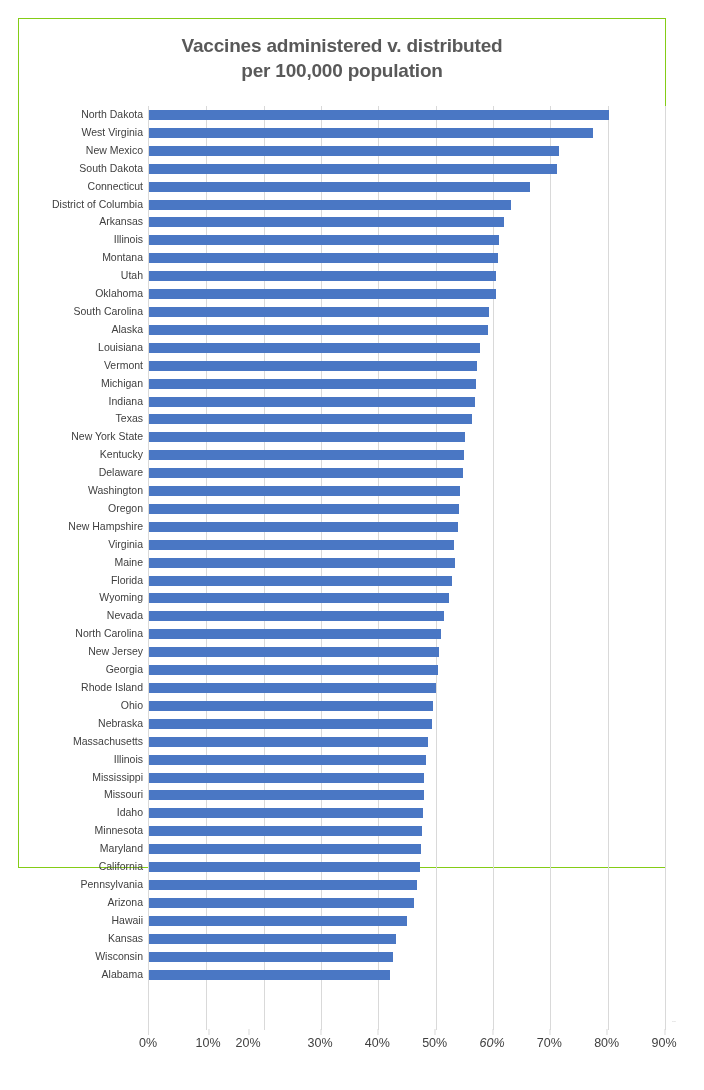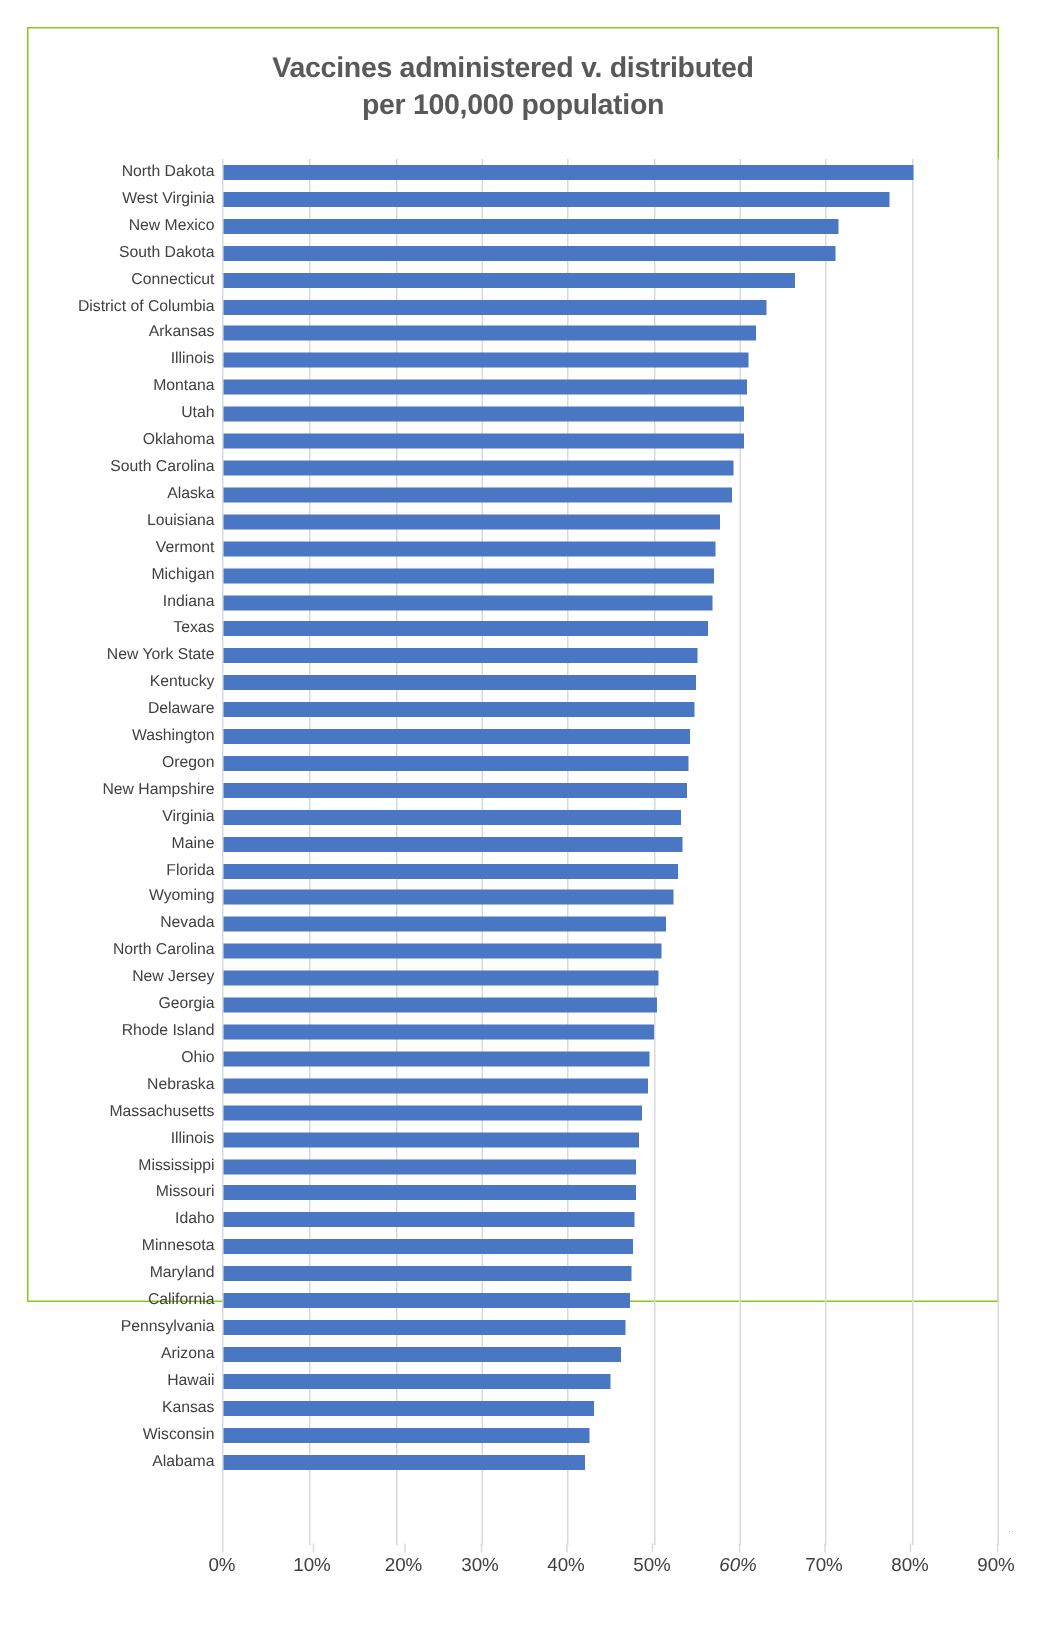--- a/index.html
+++ b/index.html
@@ -342,21 +342,21 @@
           <div class="bar-row">
             <div class="cat-label">Alabama</div>
             <div class="bar" style="width: 241.373px; background: rgb(74, 119, 196);"></div>
           </div>
         </div>
     </div>
 
     <div id="x-axis-labels">
         <div class="x-tick" style="left: 0px;">0%<div class="tick-mark" style="left: 50%;"></div></div>
         <div class="x-tick" style="left: 60px;">10%<div class="tick-mark" style="left: 50%;"></div></div>
-        <div class="x-tick" style="left: 121px;">20%<div class="tick-mark" style="left: 50%;"></div></div>
+        <div class="x-tick" style="left: 100px;">20%<div class="tick-mark" style="left: 50%;"></div></div>
         <div class="x-tick" style="left: 172px;">30%<div class="tick-mark" style="left: 50%;"></div></div>
         <div class="x-tick" style="left: 229.333px;">40%<div class="tick-mark" style="left: 50%;"></div></div>
         <div class="x-tick" style="left: 286.667px;">50%<div class="tick-mark" style="left: 50%;"></div></div>
         <div class="x-tick" style="left: 344px; font-style: italic;">60%<div class="tick-mark" style="left: 50%;"></div></div>
         <div class="x-tick" style="left: 401.333px;">70%<div class="tick-mark" style="left: 50%;"></div></div>
         <div class="x-tick" style="left: 458.667px;">80%<div class="tick-mark" style="left: 50%;"></div></div>
         <div class="x-tick" style="left: 516px;">90%<div class="tick-mark" style="left: 50%;"></div></div>
       </div>
   </div>
 

